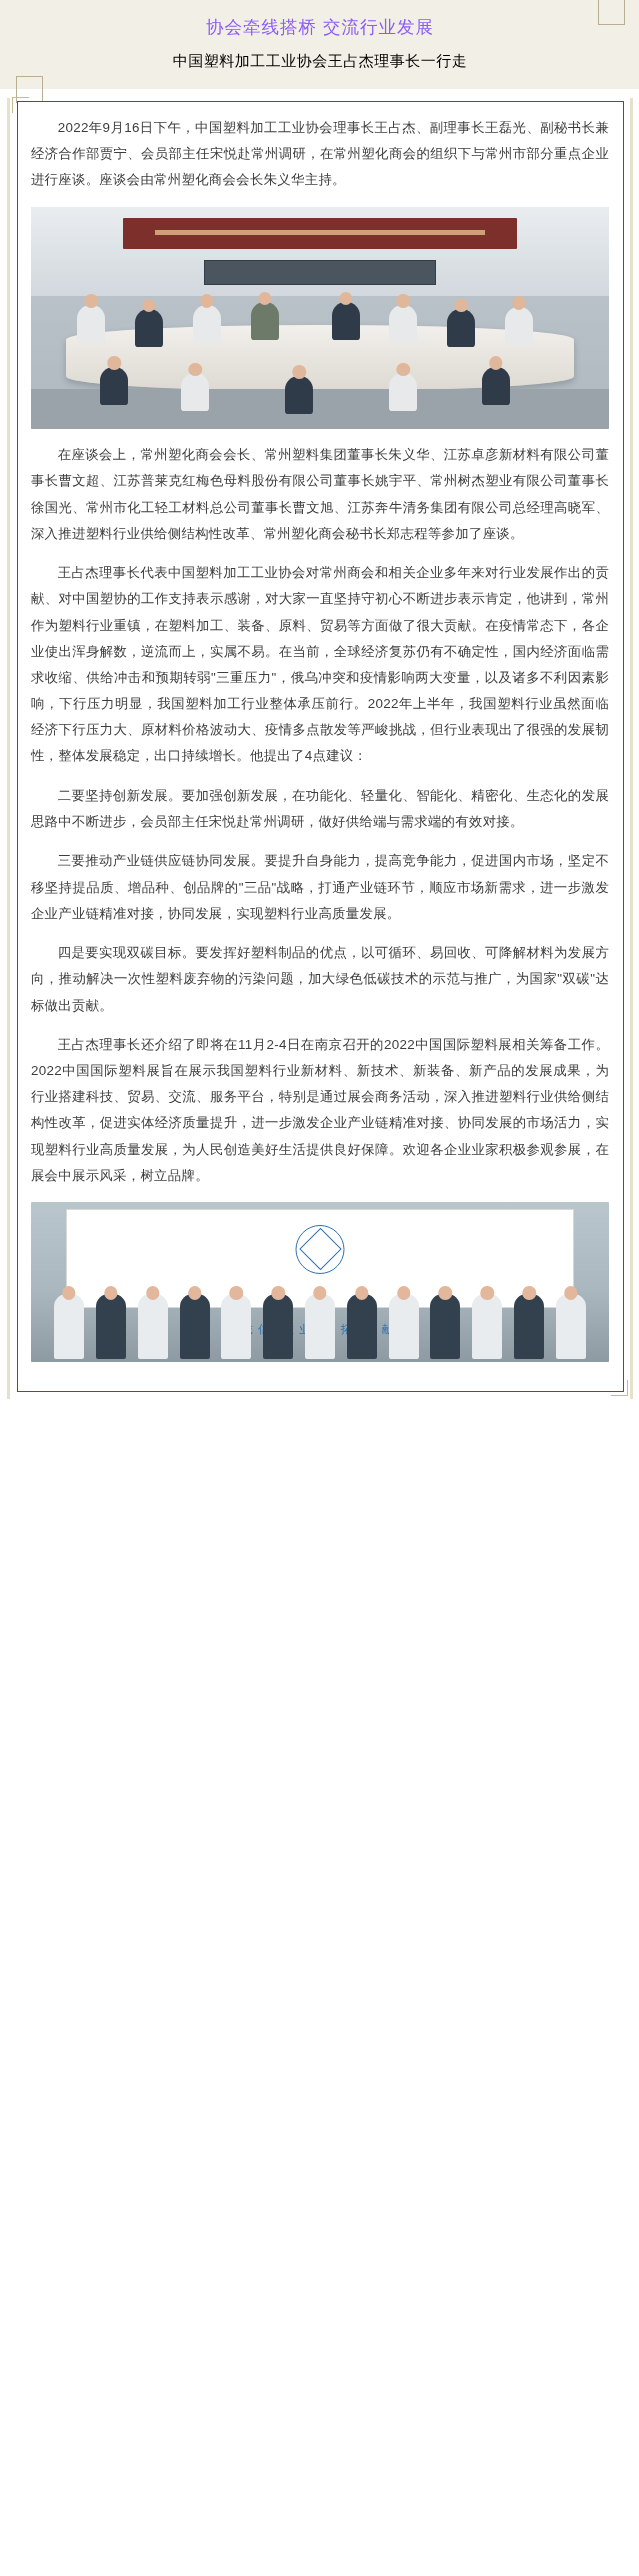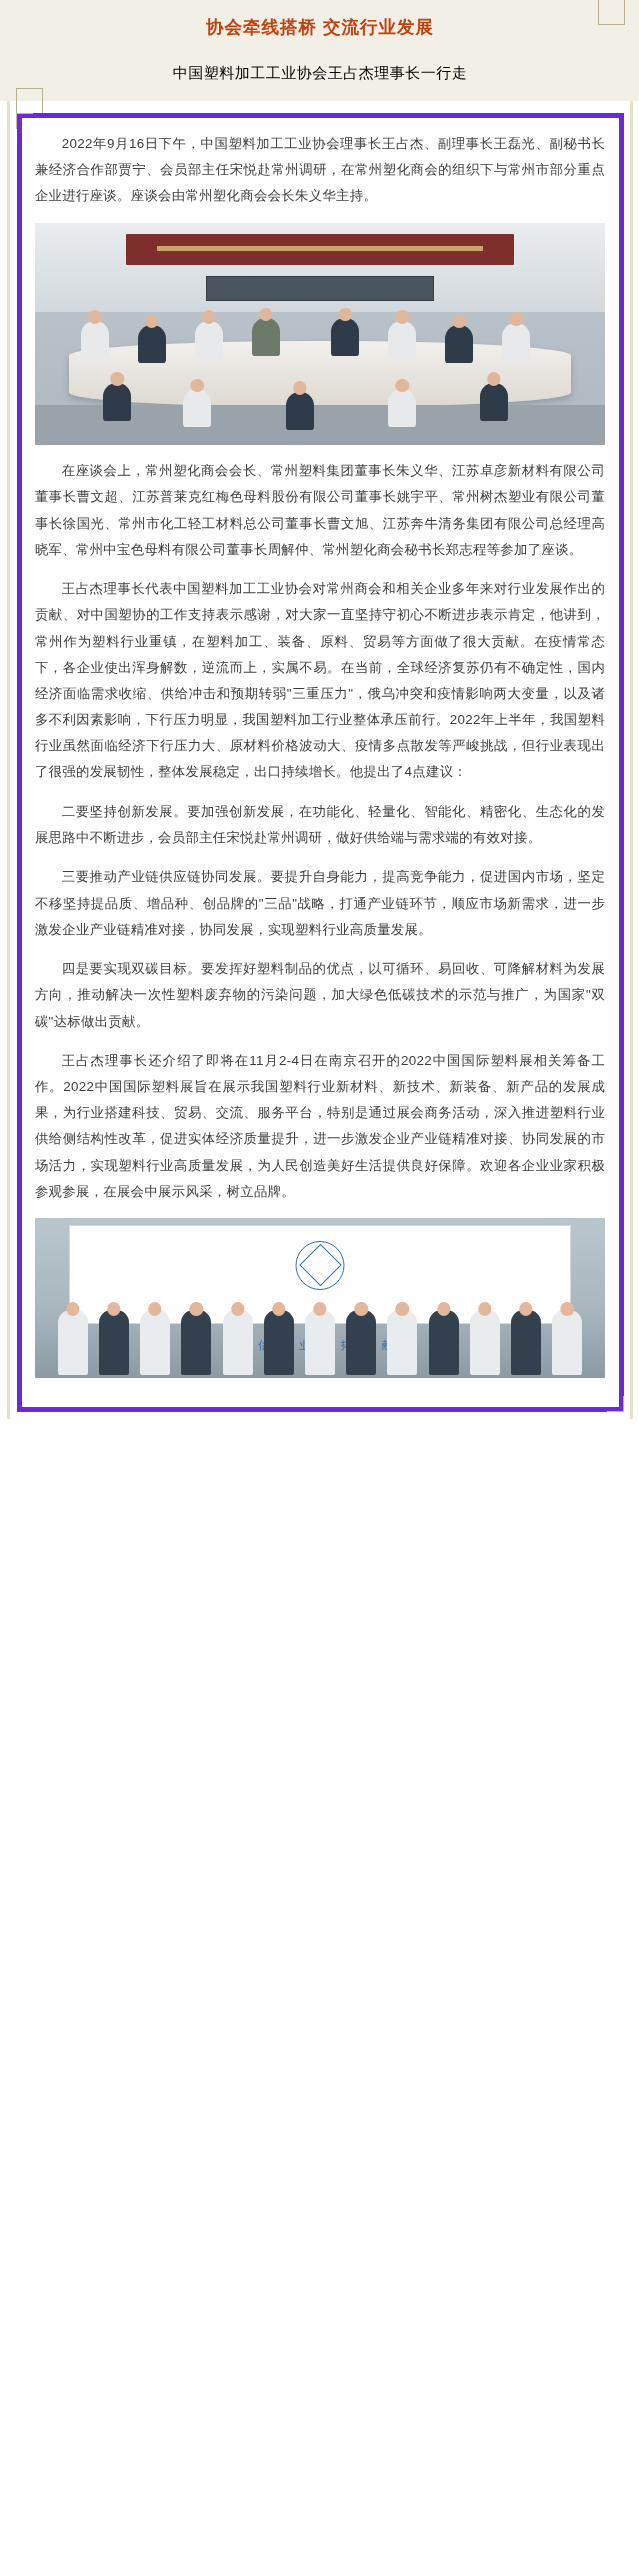--- a/index.html
+++ b/index.html
@@ -24,45 +24,45 @@
   .header {
     background: #f2efe6;
     padding: 13.4px 20.6px 15.5px 20.6px;
     position: relative;
   }
   .header-inner {
     text-align: center;
   }
   .header-title {
     font-size: 17.5px;
-    font-weight: bold;
-    color: #c2410c;
+    font-weight: normal;
+    color: #8b5cf6;
     letter-spacing: 1px;
     line-height: 1.6;
-    margin-bottom: 19px;
+    margin-bottom: 7px;
   }
   .header-sub {
     font-size: 15px;
     color: #000000;
     line-height: 1.7;
     letter-spacing: 0.5px;
   }
   .corner-box {
     position: absolute;
     width: 27px;
     height: 27px;
     border: 1px solid #b8ae93;
   }
   .corner-left { left: 15.5px; bottom: -13.4px; }
   .corner-right { right: 15.5px; top: -2.1px; }
 
   
   .frame {
     margin: 11.3px 16.5px 0 16.5px;
-    border: 5px solid #6d28d9;
+    border: 1px solid #6d28d9;
     background: #ffffff;
     padding: 13.4px 13.4px 15.5px 13.4px;
     position: relative;
   }
   .frame::before {
     content: "";
     position: absolute;
     left: -5.2px; top: -5.2px;
     width: 15.5px; height: 15.5px;
     border-left: 1px solid #c8b98f;
@@ -236,21 +236,21 @@
         <div class="person p-b" style="left:72%; top:46%;"></div>
         <div class="person p-w" style="left:82%; top:45%;"></div>
         <div class="person p-b" style="left:12%; top:72%;"></div>
         <div class="person p-w" style="left:26%; top:75%;"></div>
         <div class="person p-b" style="left:44%; top:76%;"></div>
         <div class="person p-w" style="left:62%; top:75%;"></div>
         <div class="person p-b" style="left:78%; top:72%;"></div>
       </div>
     </div>
 
-    <p class="para">在座谈会上，常州塑化商会会长、常州塑料集团董事长朱义华、江苏卓彦新材料有限公司董事长曹文超、江苏普莱克红梅色母料股份有限公司董事长姚宇平、常州树杰塑业有限公司董事长徐国光、常州市化工轻工材料总公司董事长曹文旭、江苏奔牛清务集团有限公司总经理高晓军、常州中宝色母料有限公司董事长周解仲、常州塑化商会秘书长郑志程等参加了座谈。</p>
+    <p class="para">在座谈会上，常州塑化商会会长、常州塑料集团董事长朱义华、江苏卓彦新材料有限公司董事长曹文超、江苏普莱克红梅色母料股份有限公司董事长姚宇平、常州树杰塑业有限公司董事长徐国光、常州市化工轻工材料总公司董事长曹文旭、江苏奔牛清务集团有限公司总经理高晓军、深入推进塑料行业供给侧结构性改革、常州塑化商会秘书长郑志程等参加了座谈。</p>
     <p class="para">王占杰理事长代表中国塑料加工工业协会对常州商会和相关企业多年来对行业发展作出的贡献、对中国塑协的工作支持表示感谢，对大家一直坚持守初心不断进步表示肯定，他讲到，常州作为塑料行业重镇，在塑料加工、装备、原料、贸易等方面做了很大贡献。在疫情常态下，各企业使出浑身解数，逆流而上，实属不易。在当前，全球经济复苏仍有不确定性，国内经济面临需求收缩、供给冲击和预期转弱"三重压力"，俄乌冲突和疫情影响两大变量，以及诸多不利因素影响，下行压力明显，我国塑料加工行业整体承压前行。2022年上半年，我国塑料行业虽然面临经济下行压力大、原材料价格波动大、疫情多点散发等严峻挑战，但行业表现出了很强的发展韧性，整体发展稳定，出口持续增长。他提出了4点建议：</p>
     <p class="para">二要坚持创新发展。要加强创新发展，在功能化、轻量化、智能化、精密化、生态化的发展思路中不断进步，会员部主任宋悦赴常州调研，做好供给端与需求端的有效对接。</p>
     <p class="para">三要推动产业链供应链协同发展。要提升自身能力，提高竞争能力，促进国内市场，坚定不移坚持提品质、增品种、创品牌的"三品"战略，打通产业链环节，顺应市场新需求，进一步激发企业产业链精准对接，协同发展，实现塑料行业高质量发展。</p>
     <p class="para">四是要实现双碳目标。要发挥好塑料制品的优点，以可循环、易回收、可降解材料为发展方向，推动解决一次性塑料废弃物的污染问题，加大绿色低碳技术的示范与推广，为国家"双碳"达标做出贡献。</p>
     <p class="para">王占杰理事长还介绍了即将在11月2-4日在南京召开的2022中国国际塑料展相关筹备工作。2022中国国际塑料展旨在展示我国塑料行业新材料、新技术、新装备、新产品的发展成果，为行业搭建科技、贸易、交流、服务平台，特别是通过展会商务活动，深入推进塑料行业供给侧结构性改革，促进实体经济质量提升，进一步激发企业产业链精准对接、协同发展的市场活力，实现塑料行业高质量发展，为人民创造美好生活提供良好保障。欢迎各企业业家积极参观参展，在展会中展示风采，树立品牌。</p>
 
     <div class="photo photo-2">
       <div class="ph2">
         <div class="backdrop"></div>
         <div class="emblem"></div>

